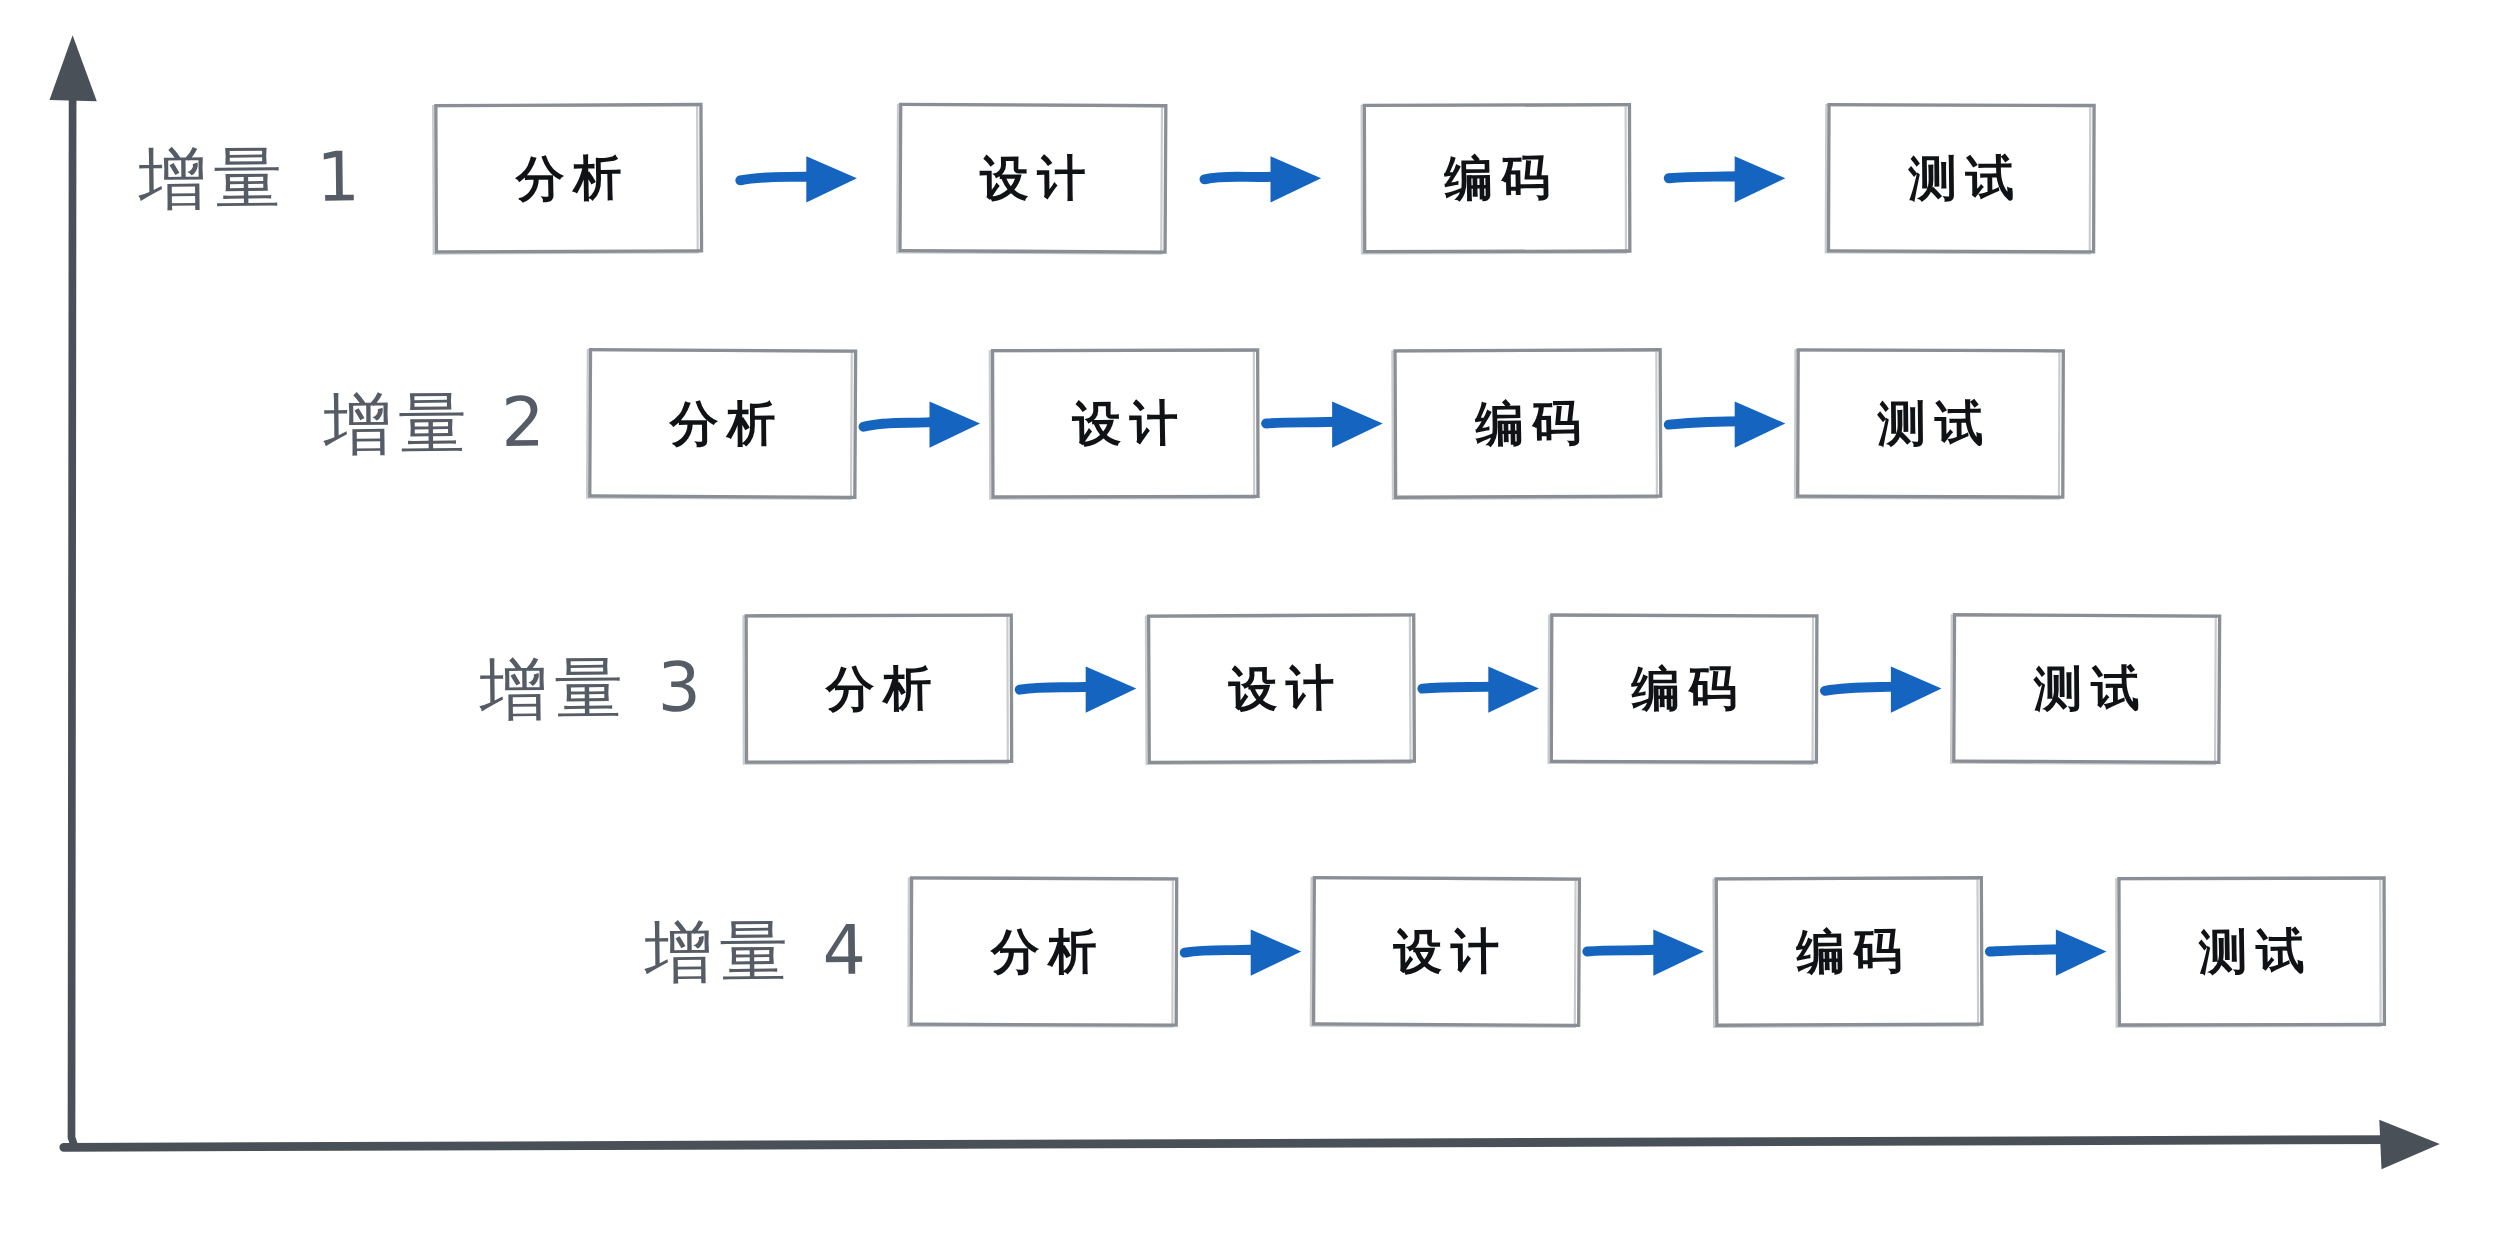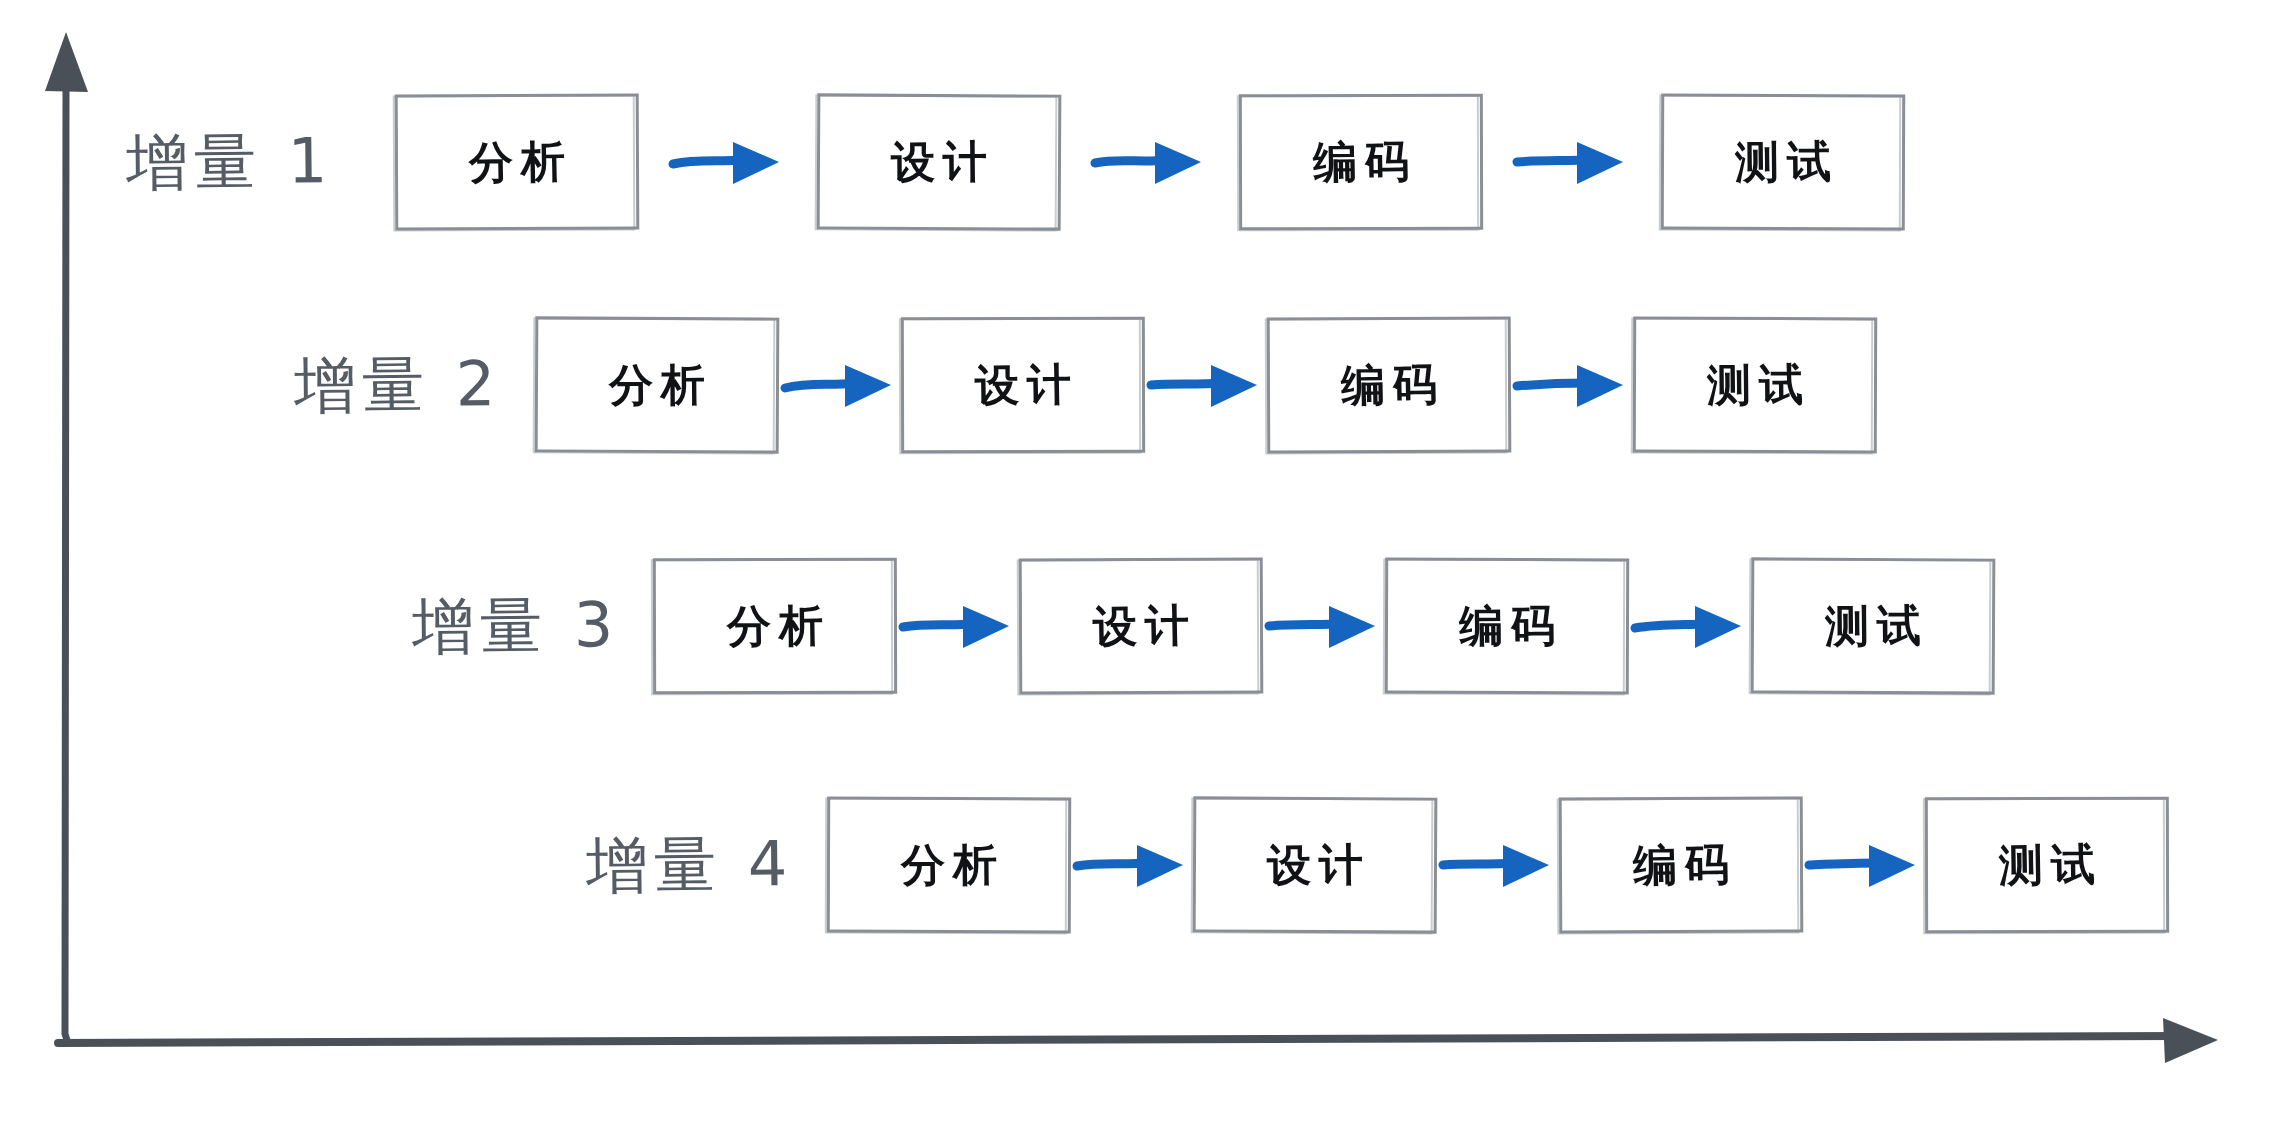--- a/index.html
+++ b/index.html
@@ -179,21 +179,21 @@
         <path d="M 6 31 C 30 29, 52 28, 76 28" stroke="#1565C0" stroke-width="9" fill="none" stroke-linecap="round"></path>
         <path d="M 66 10 L 112 30 L 66 52 Z" fill="#1565C0"></path>
       </svg>
     </div>
 
     <div class="stage-box sk4">
       <span class="stage-text">测试</span>
     </div>
   </div>
 
-  <div class="row" style="left:412px; top:556px;">
+  <div class="row" style="left:436px; top:556px;">
     <div class="row-label">增量 3</div>
 
     <div class="stage-box sk3">
       <span class="stage-text">分析</span>
     </div>
     <div class="arrow">
       <svg viewBox="0 0 122 60">
         <path d="M 6 31 C 30 27, 52 30, 76 28" stroke="#1565C0" stroke-width="9" fill="none" stroke-linecap="round"></path>
         <path d="M 66 10 L 112 30 L 66 52 Z" fill="#1565C0"></path>
       </svg>

